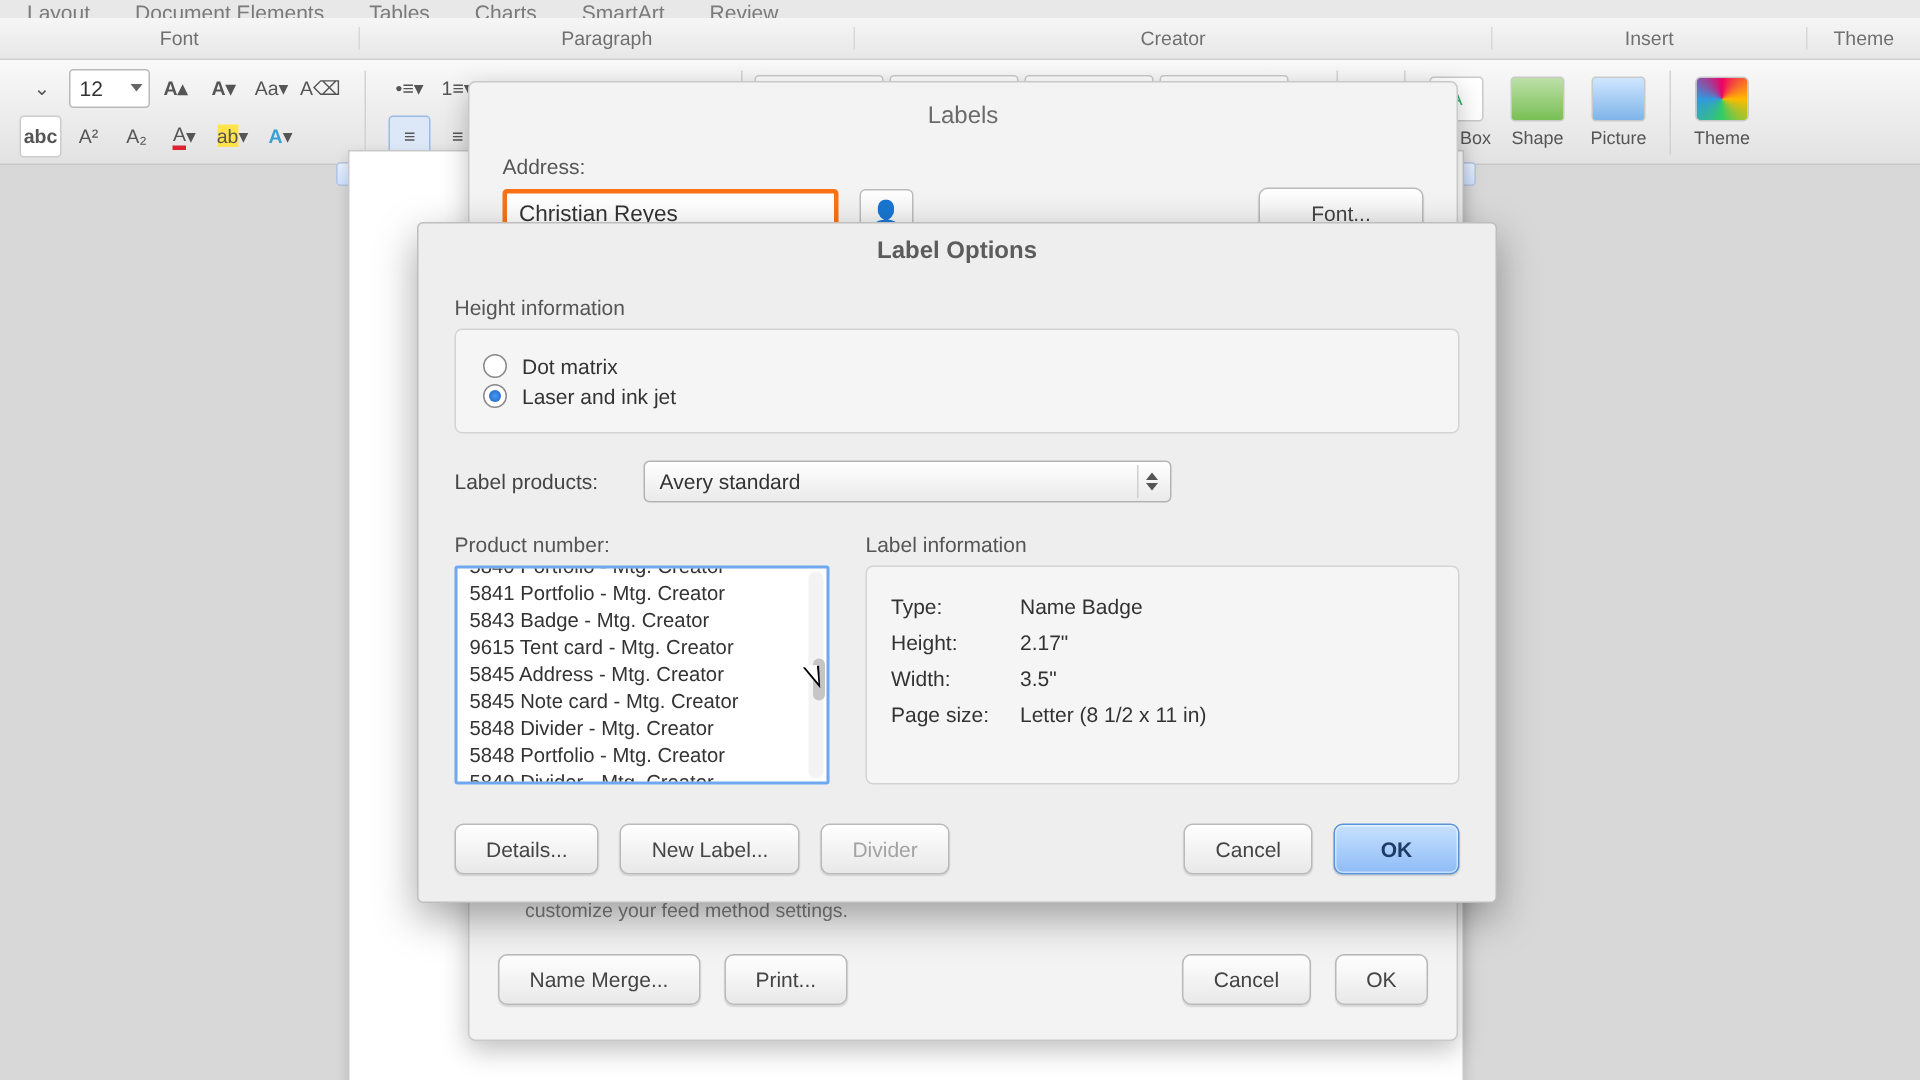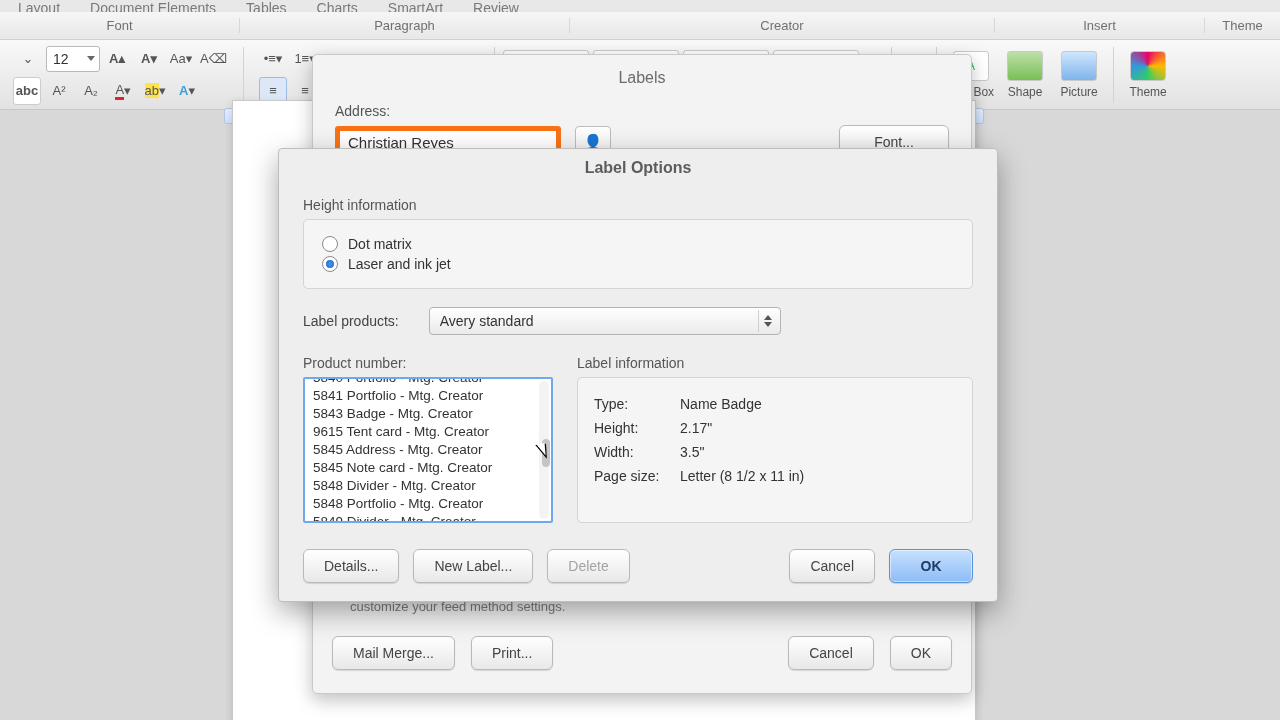--- a/index.html
+++ b/index.html
@@ -37,21 +37,21 @@
   .ruler { position:absolute; left:224px; top:108px; width:760px; height:16px; background:linear-gradient(#e7f0ff,#cfe1ff); border:1px solid #b4c6e4; border-radius:3px;}
   .ruler-stop { position:absolute; right:6px; top:2px; width:12px; height:12px; }
   .ruler-stop::before { content:""; position:absolute; left:2px; top:2px; width:8px; height:8px; background:#5b8bd6; border-radius:2px;}
 
   
   .labels-sheet { position:absolute; left:312px; top:54px; width:660px; height:640px; background:#f3f3f3; border:1px solid #c9c9c9; border-radius:5px; box-shadow:0 6px 18px rgba(0,0,0,0.25);}
   .sheet-title { text-align:center; padding:14px 0 10px; font-size:16px; color:#6b6b6b;}
   .sheet-body { padding: 6px 22px 14px;}
   .addr-label { font-size:14px; color:#555; margin-bottom:6px;}
   .addr-row { display:flex; align-items:center; gap:14px;}
-  .addr-input { flex:1; max-width:338px; height:32px; background:#fff; border:5px solid #f97316; border-radius:3px; padding:0 8px; font-size:15px; color:#333;}
+  .addr-input { flex:1; max-width:338px; height:32px; background:#fff; border:3px solid #f97316; border-radius:3px; padding:0 8px; font-size:15px; color:#333;}
   .addr-btn { width:36px; height:32px; border:1px solid #bcbcbc; border-radius:4px; background:linear-gradient(#fff,#ededed); display:flex; align-items:center; justify-content:center; font-size:16px;}
   .font-btn { width:110px; height:32px; border:1px solid #bcbcbc; border-radius:5px; background:linear-gradient(#ffffff,#e9e9e9); font-size:14px; color:#444; box-shadow:0 1px 1px rgba(0,0,0,0.1);}
 
   .feed-hint { position:absolute; left:350px; top:582px; width:330px; font-size:13px; color:#7d7d7d; line-height:1.3;}
 
   .labels-footer { position:absolute; left:332px; top:636px; width:620px; display:flex; align-items:center; gap:16px;}
   .btn { height:34px; padding:0 20px; border:1px solid #b9b9b9; border-radius:6px; background:linear-gradient(#ffffff,#e8e8e8); font-size:14px; color:#444; box-shadow:0 1px 1px rgba(0,0,0,0.12);}
   .spacer { flex:1;}
 
   
@@ -207,21 +207,21 @@
     </div>
   </div>
 </div>
 
 <div class="feed-hint">
   <span>your labels are not lining up on the page correctly,</span><br>
   <span>customize your feed method settings.</span>
 </div>
 
 <div class="labels-footer">
-  <button class="btn">Mail Merge...</button>
+  <button class="btn">Name Merge...</button>
   <button class="btn">Print...</button>
   <div class="spacer"></div>
   <button class="btn">Cancel</button>
   <button class="btn">OK</button>
 </div>
 
 <div class="modal">
   <div class="modal-title">Label Options</div>
   <div class="modal-body">
     <div class="groupbox-label">Height information</div>
@@ -285,20 +285,20 @@
               <span class="k">Page size:</span>
               <span>Letter (8 1/2 x 11 in)</span>
             </div>
         </div>
       </div>
     </div>
   </div>
   <div class="modal-footer">
     <button class="btn">Details...</button>
     <button class="btn">New Label...</button>
-    <button class="btn disabled">Delete</button>
+    <button class="btn disabled">Divider</button>
     <div class="spacer"></div>
     <button class="btn">Cancel</button>
     <button class="btn primary" style="width:84px;">OK</button>
   </div>
 </div>
 
 <div class="cursor"></div>
 
 </body></html>

